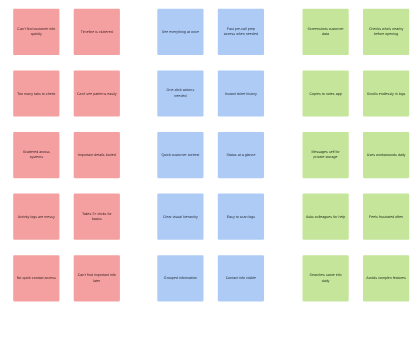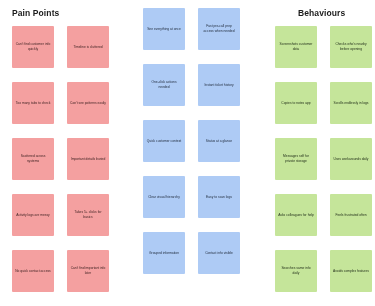--- a/index.html
+++ b/index.html
@@ -71,21 +71,20 @@
   .note-pink  { background: #F4A0A0; color: #3a1f1f; }
   .note-blue  { background: #AECBF5; color: #1f2a3a; }
   .note-green { background: #C5E59A; color: #23301a; }
 </style>
 </head>
 <body>
 
 <div class="board">
 
   <div class="column col-pain">
-    <div class="col-title">Pain Points</div>
     <div class="notes-grid">
       <div class="note note-pink">Can't find customer info quickly</div>
       <div class="note note-pink">Timeline is cluttered</div>
       <div class="note note-pink">Too many tabs to check</div>
       <div class="note note-pink">Can't see patterns easily</div>
       <div class="note note-pink">Scattered across systems</div>
       <div class="note note-pink">Important details buried</div>
       <div class="note note-pink">Activity logs are messy</div>
       <div class="note note-pink">Takes 5+ clicks for basics</div>
       <div class="note note-pink">No quick contact access</div>
@@ -104,21 +103,20 @@
       <div class="note note-blue">Status at a glance</div>
       <div class="note note-blue">Clear visual hierarchy</div>
       <div class="note note-blue">Easy to scan logs</div>
       <div class="note note-blue">Grouped information</div>
       <div class="note note-blue">Contact info visible</div>
 
     </div>
   </div>
 
   <div class="column col-behav">
-    <div class="col-title">Behaviours</div>
     <div class="notes-grid">
       <div class="note note-green">Screenshots customer data</div>
       <div class="note note-green">Checks who's nearby before opening</div>
       <div class="note note-green">Copies to notes app</div>
       <div class="note note-green">Scrolls endlessly in logs</div>
       <div class="note note-green">Messages self for private storage</div>
       <div class="note note-green">Uses workarounds daily</div>
       <div class="note note-green">Asks colleagues for help</div>
       <div class="note note-green">Feels frustrated often</div>
       <div class="note note-green">Searches same info daily</div>

